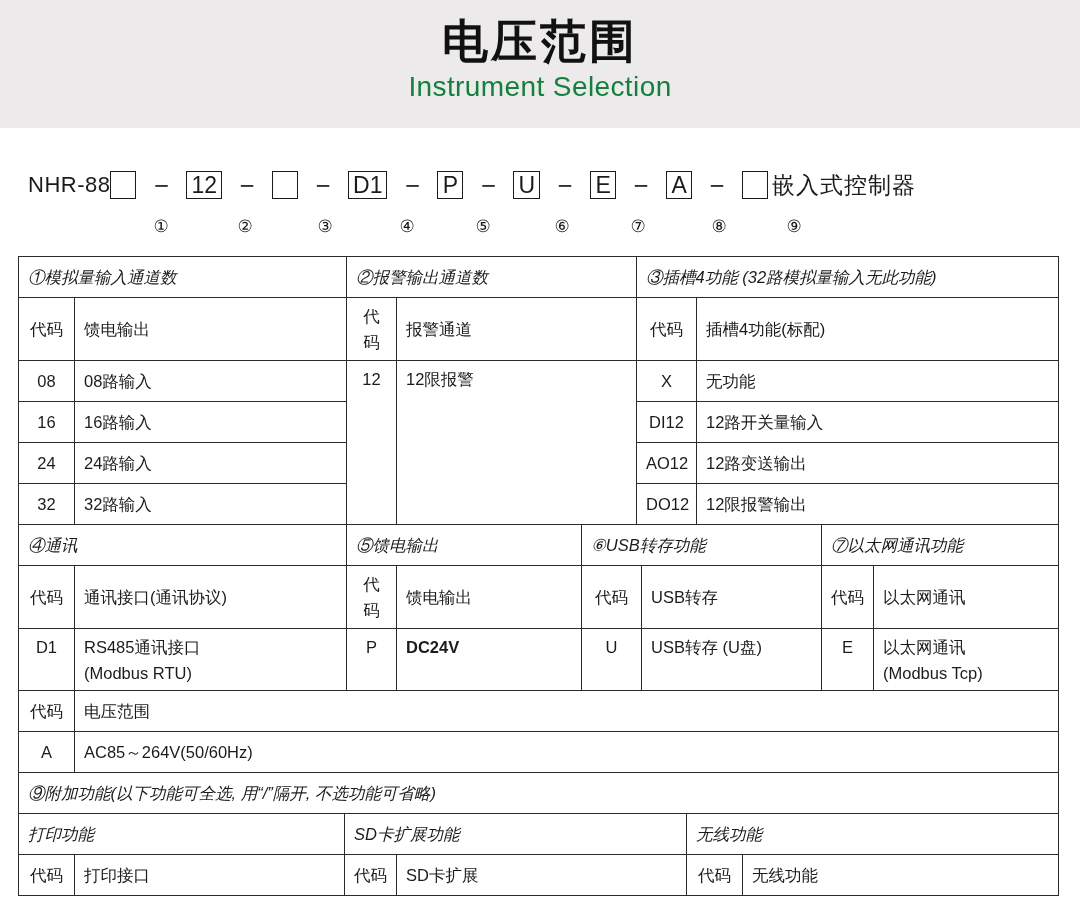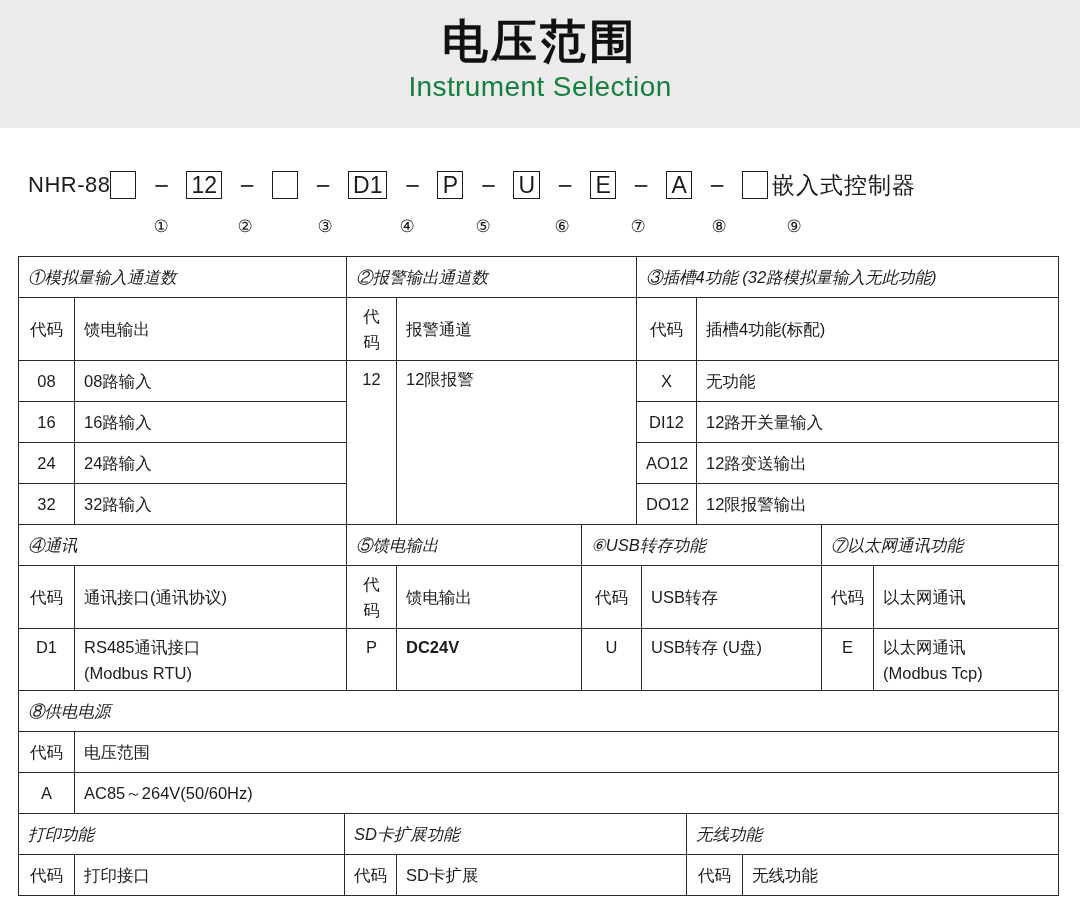--- a/index.html
+++ b/index.html
@@ -264,23 +264,20 @@
     </tbody>
   </table>
 
   <table class="spec" style="margin-top:-1.5px;">
     <colgroup>
       <col style="width:56px">
       <col style="width:984px">
     </colgroup>
     <tbody>
       <tr>
-        <td class="hdr" colspan="2">⑧供电电源</td>
-      </tr>
-      <tr>
         <td class="code-col">代码</td>
         <td>电压范围</td>
       </tr>
       <tr>
         <td class="code-col">A</td>
         <td>AC85～264V(50/60Hz)</td>
       </tr>
     </tbody>
   </table>
 
@@ -288,20 +285,23 @@
     <colgroup>
       <col style="width:56px">
       <col style="width:270px">
       <col style="width:52px">
       <col style="width:290px">
       <col style="width:56px">
       <col style="width:316px">
     </colgroup>
     <tbody>
       <tr>
+        <td class="hdr" colspan="6">⑨附加功能(以下功能可全选, 用“/”隔开, 不选功能可省略)</td>
+      </tr>
+      <tr>
         <td class="hdr" colspan="2">打印功能</td>
         <td class="hdr" colspan="2">SD卡扩展功能</td>
         <td class="hdr" colspan="2">无线功能</td>
       </tr>
       <tr>
         <td class="code-col">代码</td>
         <td>打印接口</td>
         <td class="code-col">代码</td>
         <td>SD卡扩展</td>
         <td class="code-col">代码</td>

